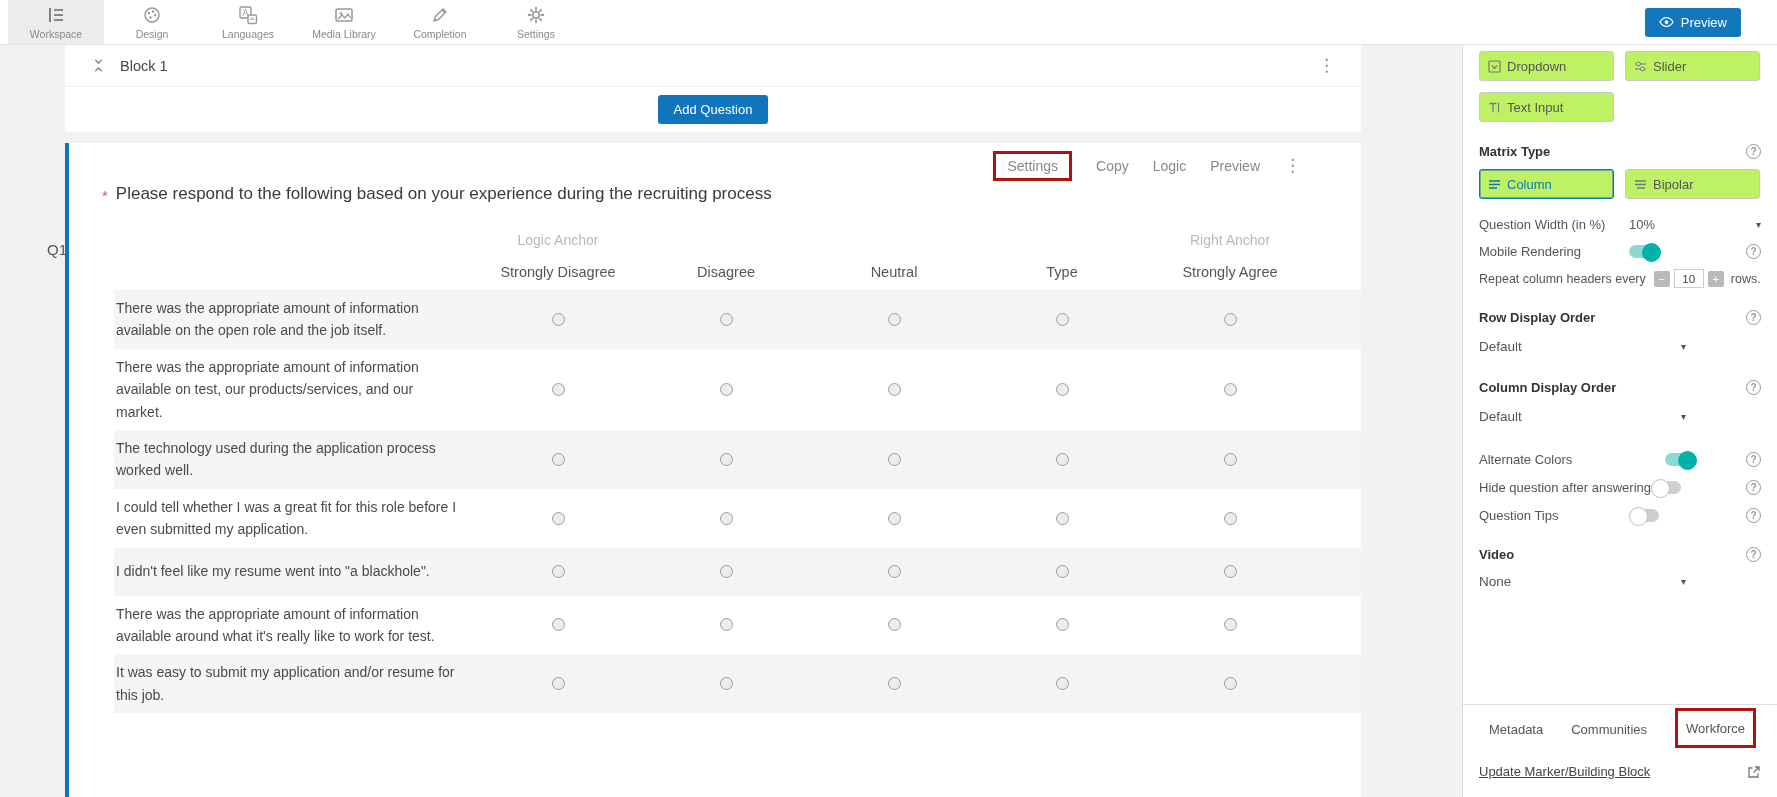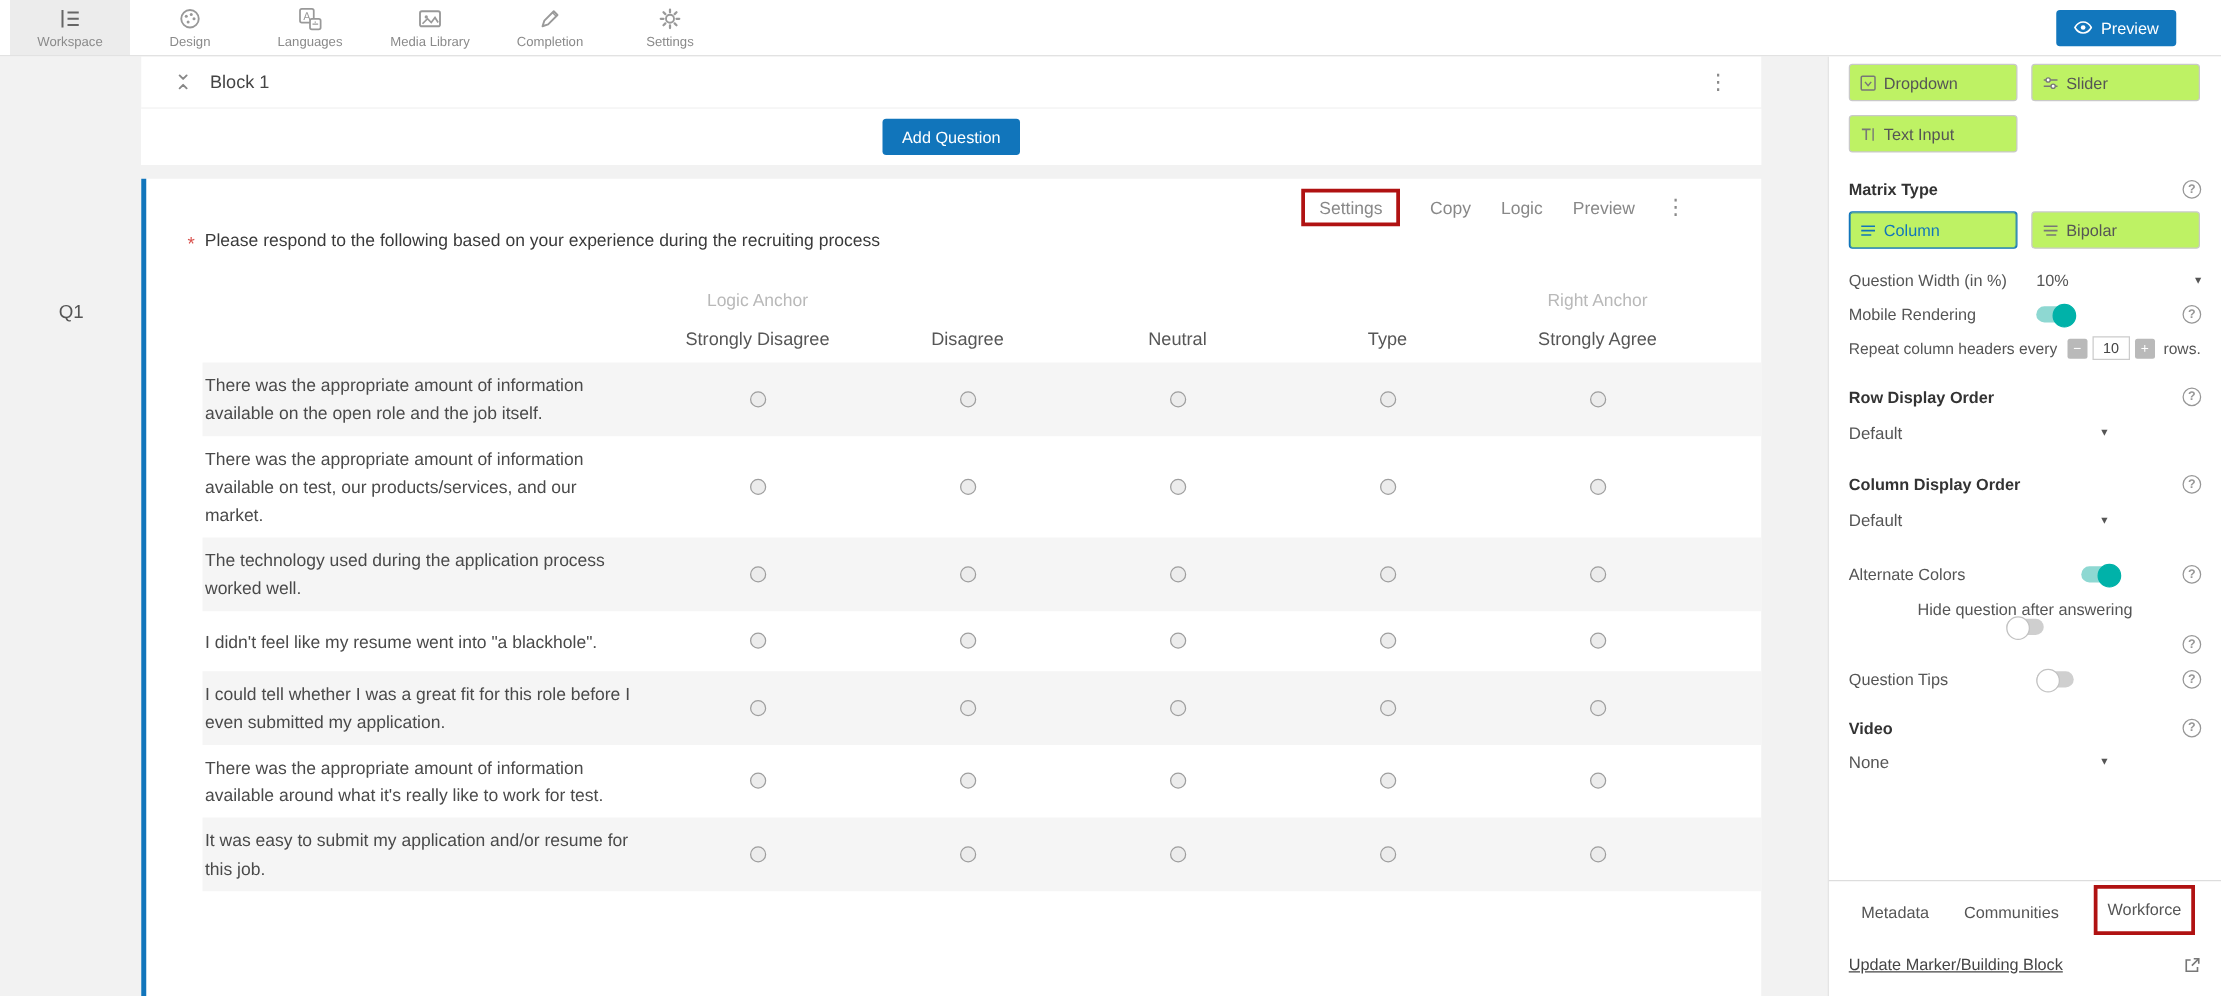--- a/index.html
+++ b/index.html
@@ -11,39 +11,39 @@
   .tb-item { width:96px; display:flex; flex-direction:column; align-items:center; justify-content:center; gap:3px; cursor:pointer; }
   .tb-item.active { background:#ececec; }
   .tb-label { font-size:10.5px; color:#8a8a8a; }
   .tb-spacer { flex:1; }
   .preview-btn { align-self:center; margin-right:36px; background:#1277bd; color:#fff; font-size:13px; border:none; border-radius:3px; height:29px; padding:0 14px; display:flex; align-items:center; gap:7px; cursor:pointer; }
 
   
   .main { position:absolute; top:45px; left:0; right:0; bottom:0; display:flex; }
   .canvas { flex:1; position:relative; background:#f2f2f2; overflow:hidden; }
   .q-id { position:absolute; left:47px; top:196px; font-size:15px; color:#555; }
-  .content { margin-left:113px; width:1296px; }
+  .content { margin-left:65px; width:1296px; }
 
   
   .block-card { background:#fff; }
   .block-head { height:42px; display:flex; align-items:center; padding:0 26px; border-bottom:1px solid #f0f0f0; }
   .block-title { font-size:14.5px; color:#444; margin-left:14px; }
   .head-spacer { flex:1; }
   .kebab { font-size:17px; color:#8a8a8a; cursor:pointer; line-height:1; }
   .add-row { height:45px; display:flex; align-items:center; justify-content:center; background:#fff; }
   .add-btn { background:#1175bb; color:#fff; border:none; border-radius:3px; font-size:13px; padding:7px 16px; cursor:pointer; }
 
   
   .question-card { margin-top:11px; background:#fff; border-left:4px solid #1175bb; position:relative; height:655px; overflow:hidden; }
   .actions { display:flex; align-items:center; justify-content:flex-end; gap:24px; padding:14px 60px 0 0; font-size:14px; color:#888; }
   .action { cursor:pointer; }
   .red-box-settings { border:3px solid #b01212; padding:4px 11px; margin:-7px 0; }
   .q-row { display:flex; margin:10px 0 0 33px; gap:8px; align-items:flex-start; }
   .req { color:#d9534f; font-size:15px; margin-top:3px; }
-  .q-text { font-size:14px; color:#3a3a3a; font-weight:500; }
+  .q-text { font-size:17px; color:#3a3a3a; font-weight:500; }
 
   
   .matrix { margin:28px 0 0 45px; }
   .m-flex { display:flex; align-items:center; }
   .m-stmt { width:360px; padding:0 14px 0 0; font-size:14px; line-height:1.6; color:#4a4a4a; }
   .m-cell { width:168px; display:flex; justify-content:center; }
   .anchor-row { margin-bottom:16px; }
   .anchor { font-size:14px; color:#b9b9b9; }
   .head-row { margin-bottom:10px; }
   .col-label { font-size:14.5px; color:#565656; text-align:center; }
@@ -268,39 +268,39 @@
                   <span class="radio"></span>
                 </div>
               <div class="m-cell">
                   <span class="radio"></span>
                 </div>
               <div class="m-cell">
                   <span class="radio"></span>
                 </div>
             </div>
             <div class="m-flex m-row">
+              <div class="m-stmt">I could tell whether I was a great fit for this role before I even submitted my application.</div>
+              <div class="m-cell">
+                  <span class="radio"></span>
+                </div>
+              <div class="m-cell">
+                  <span class="radio"></span>
+                </div>
+              <div class="m-cell">
+                  <span class="radio"></span>
+                </div>
+              <div class="m-cell">
+                  <span class="radio"></span>
+                </div>
+              <div class="m-cell">
+                  <span class="radio"></span>
+                </div>
+            </div>
+            <div class="m-flex m-row">
               <div class="m-stmt">I didn't feel like my resume went into "a blackhole".</div>
-              <div class="m-cell">
-                  <span class="radio"></span>
-                </div>
-              <div class="m-cell">
-                  <span class="radio"></span>
-                </div>
-              <div class="m-cell">
-                  <span class="radio"></span>
-                </div>
-              <div class="m-cell">
-                  <span class="radio"></span>
-                </div>
-              <div class="m-cell">
-                  <span class="radio"></span>
-                </div>
-            </div>
-            <div class="m-flex m-row">
-              <div class="m-stmt">I could tell whether I was a great fit for this role before I even submitted my application.</div>
               <div class="m-cell">
                   <span class="radio"></span>
                 </div>
               <div class="m-cell">
                   <span class="radio"></span>
                 </div>
               <div class="m-cell">
                   <span class="radio"></span>
                 </div>
               <div class="m-cell">
@@ -445,21 +445,21 @@
     <div class="select">
       <span>Default</span>
       <span class="caret">▾</span>
     </div>
 
     <div class="ctl-row" style="margin-top:28px;gap:36px;">
       <span class="ctl-label">Alternate Colors</span>
       <span class="toggle" data-state="on"></span>
       <span class="help">?</span>
     </div>
-    <div class="ctl-row" style="margin-top:13px;flex-direction:column;">
+    <div class="ctl-row" style="margin-top:13px;">
       <span class="ctl-label">Hide question after answering</span>
       <span class="toggle" data-state="off"></span>
       <span class="help">?</span>
     </div>
     <div class="ctl-row" style="margin-top:13px;">
       <span class="ctl-label">Question Tips</span>
       <span class="toggle" data-state="off"></span>
       <span class="help">?</span>
     </div>
 

